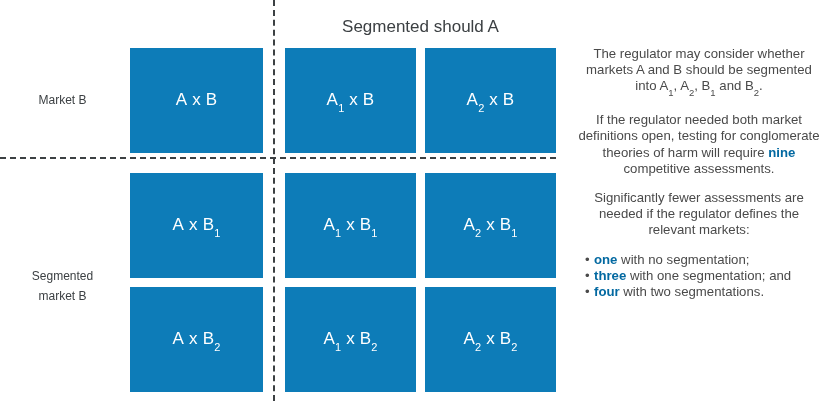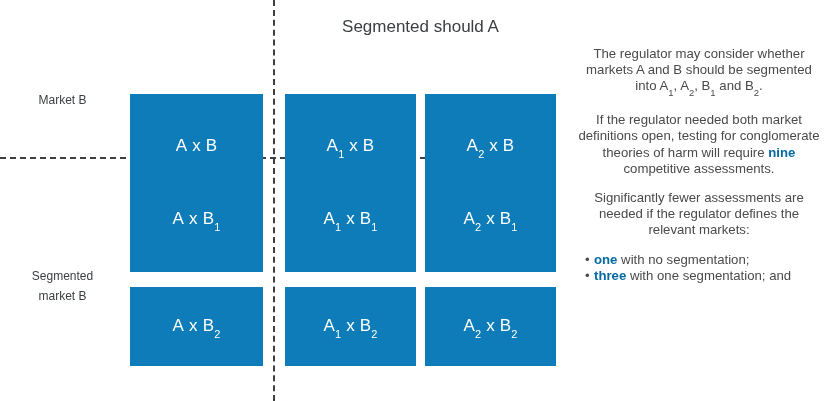--- a/index.html
+++ b/index.html
@@ -54,23 +54,23 @@
     position: relative;
     top: 3px;
     letter-spacing: 0;
   }
 
   
   .c1 { left: 130px; width: 133px; }
   .c2 { left: 285px; width: 131px; }
   .c3 { left: 425px; width: 131px; }
   
-  .r1 { top: 48px;  height: 105px; margin-top: 46px; }
-  .r2 { top: 167px; height: 105px; justify-content: center; }
-  .r3 { top: 287px; height: 79px; text-align: center; }
+  .r1 { top: 48px;  height: 105px; }
+  .r2 { top: 173px; height: 105px; justify-content: center; }
+  .r3 { top: 287px; height: 105px; text-align: center; }
 
   
   .col-head {
     position: absolute;
     top: 17px;
     color: #3c4043;
     font-size: 17px;
     text-align: center;
   }
   .col-head-a  { left: 130px; width: 133px; }
@@ -176,16 +176,17 @@
 
     <p><span>The regulator may consider whether markets A and B should be segmented into A</span><span class="sub">1</span><span>, A</span><span class="sub">2</span><span>, B</span><span class="sub">1</span><span> and B</span><span class="sub">2</span><span>.</span></p>
 
     <p><span>If the regulator needed both market definitions open, testing for conglomerate theories of harm will require </span><b>nine</b><span> competitive assessments.</span></p>
 
     <p>Significantly fewer assessments are needed if the regulator defines the relevant markets:</p>
 
     <ul>
       <li><b>one</b><span> with no segmentation;</span></li>
       <li><b>three</b><span> with one segmentation; and</span></li>
+      <li><b>four</b><span> with two segmentations.</span></li>
     </ul>
   </div>
 
 </div>
 
 </body></html>

